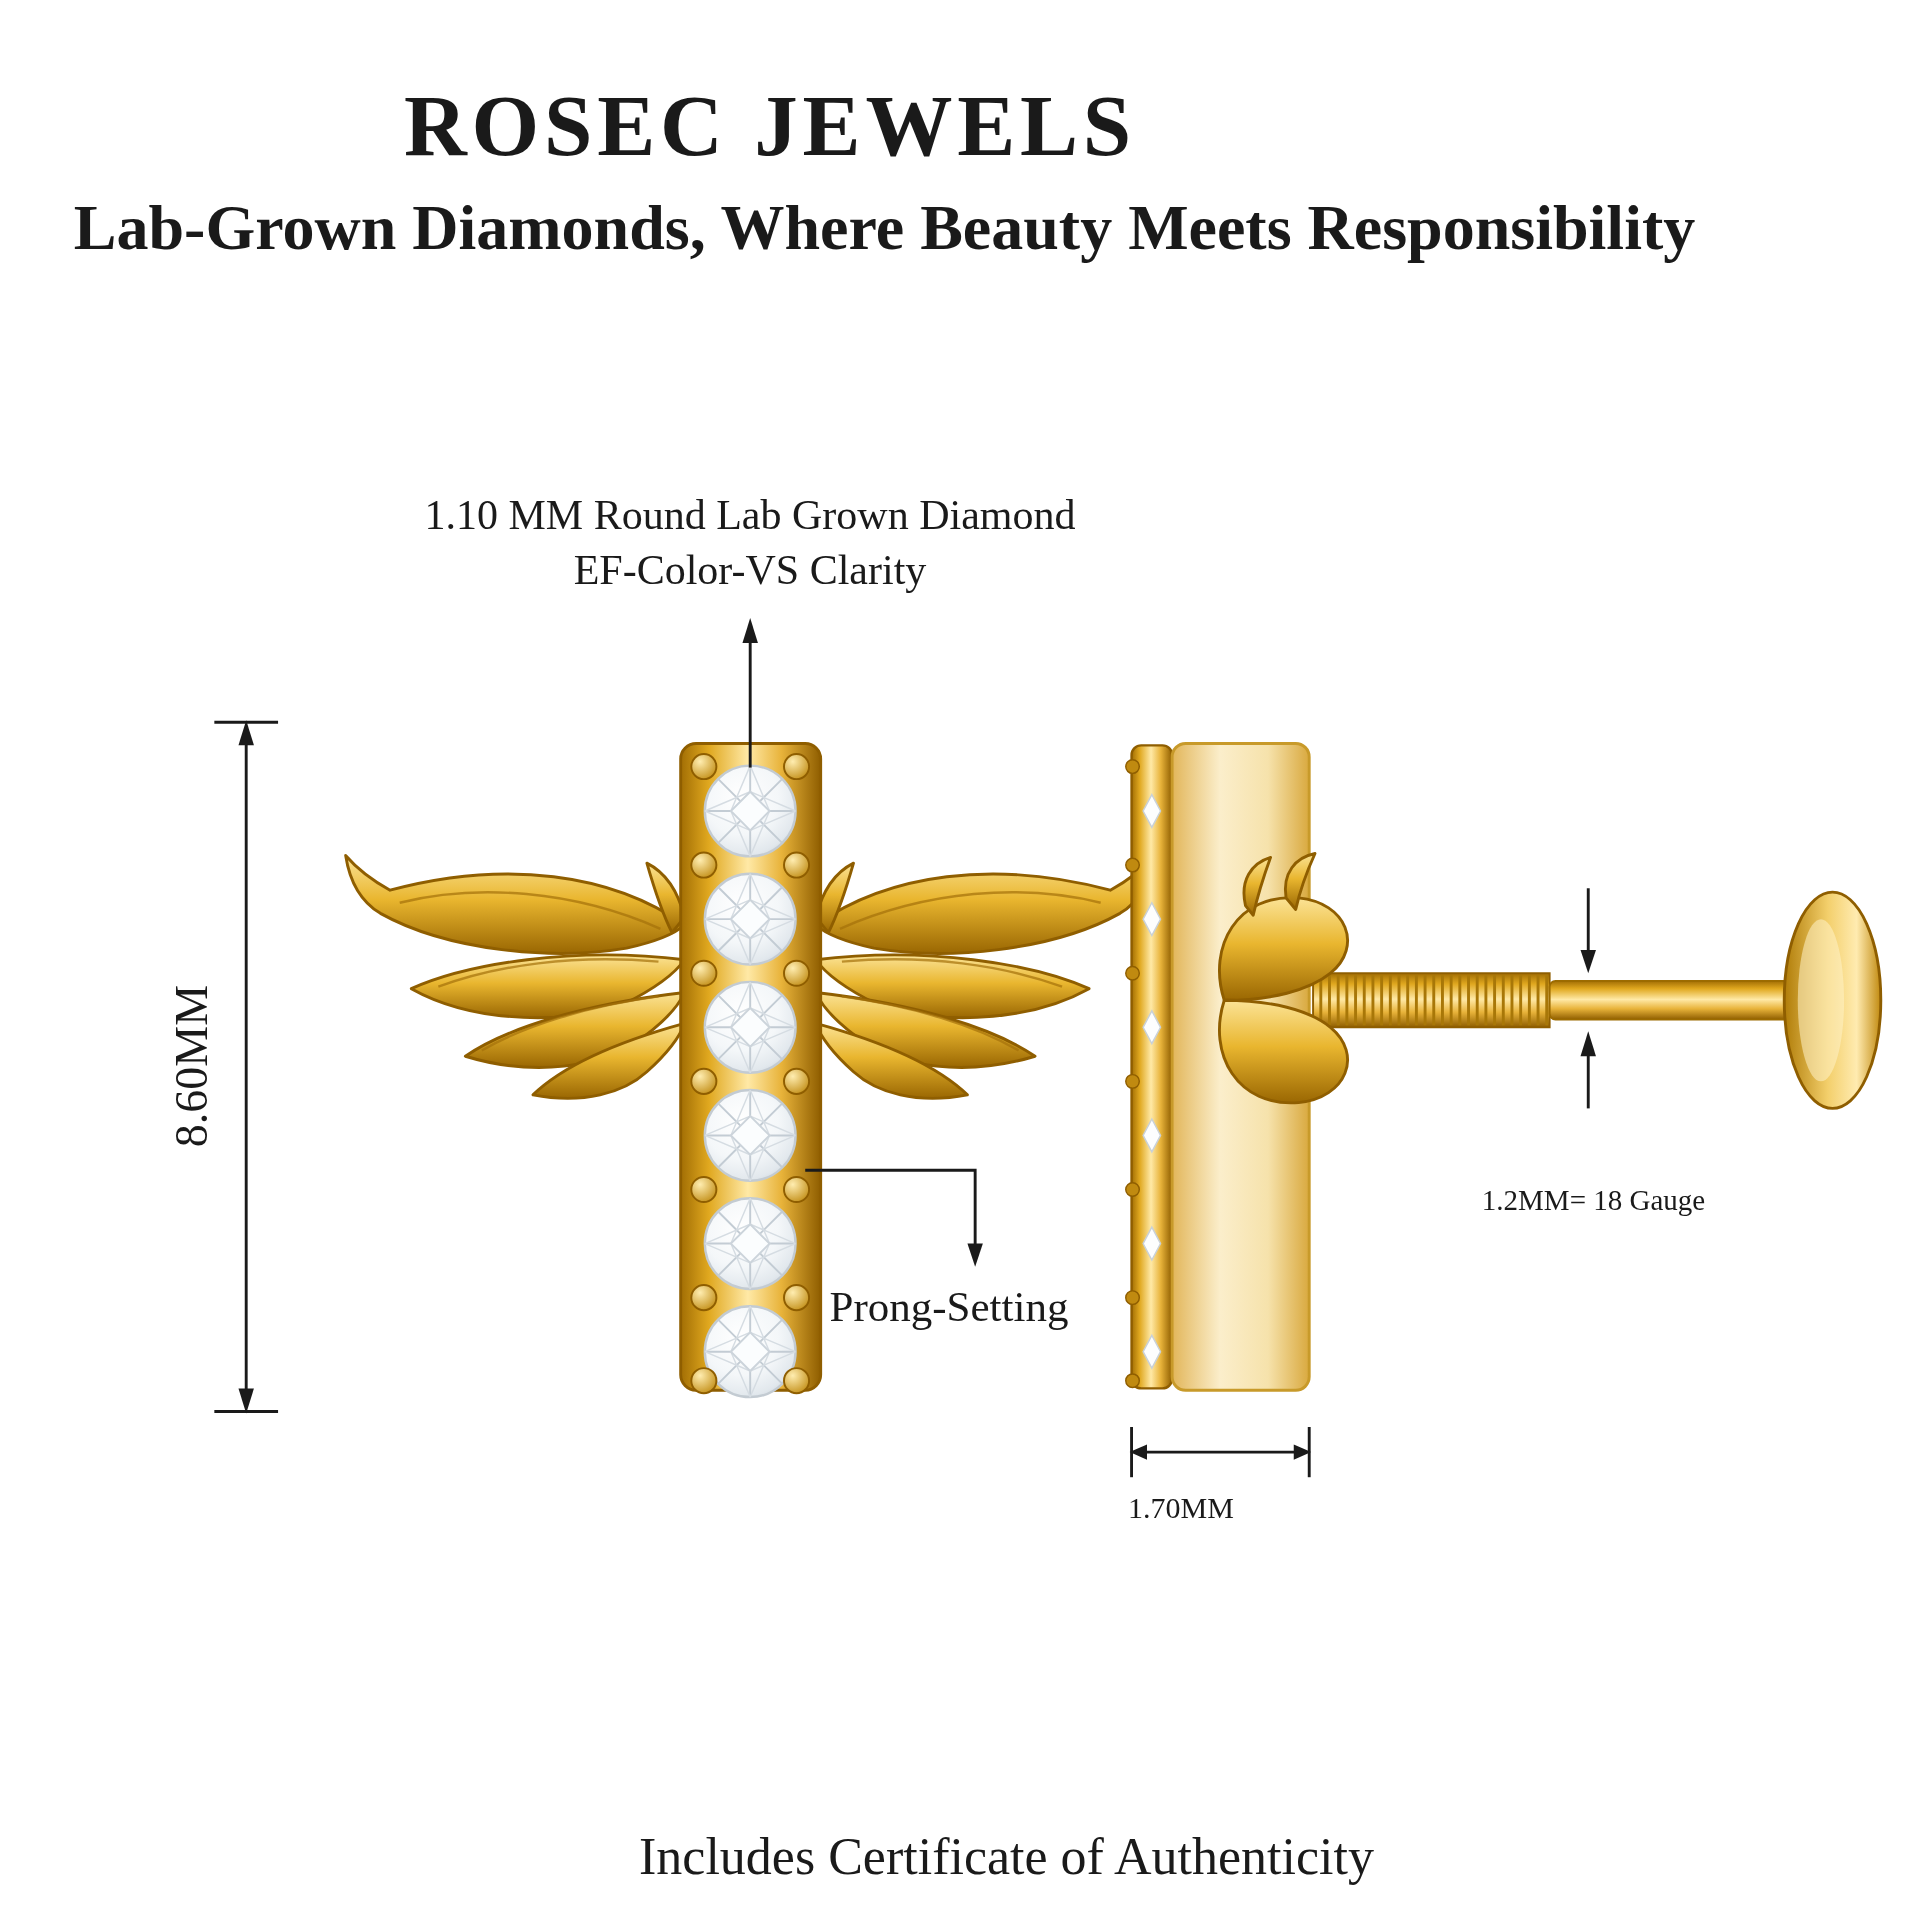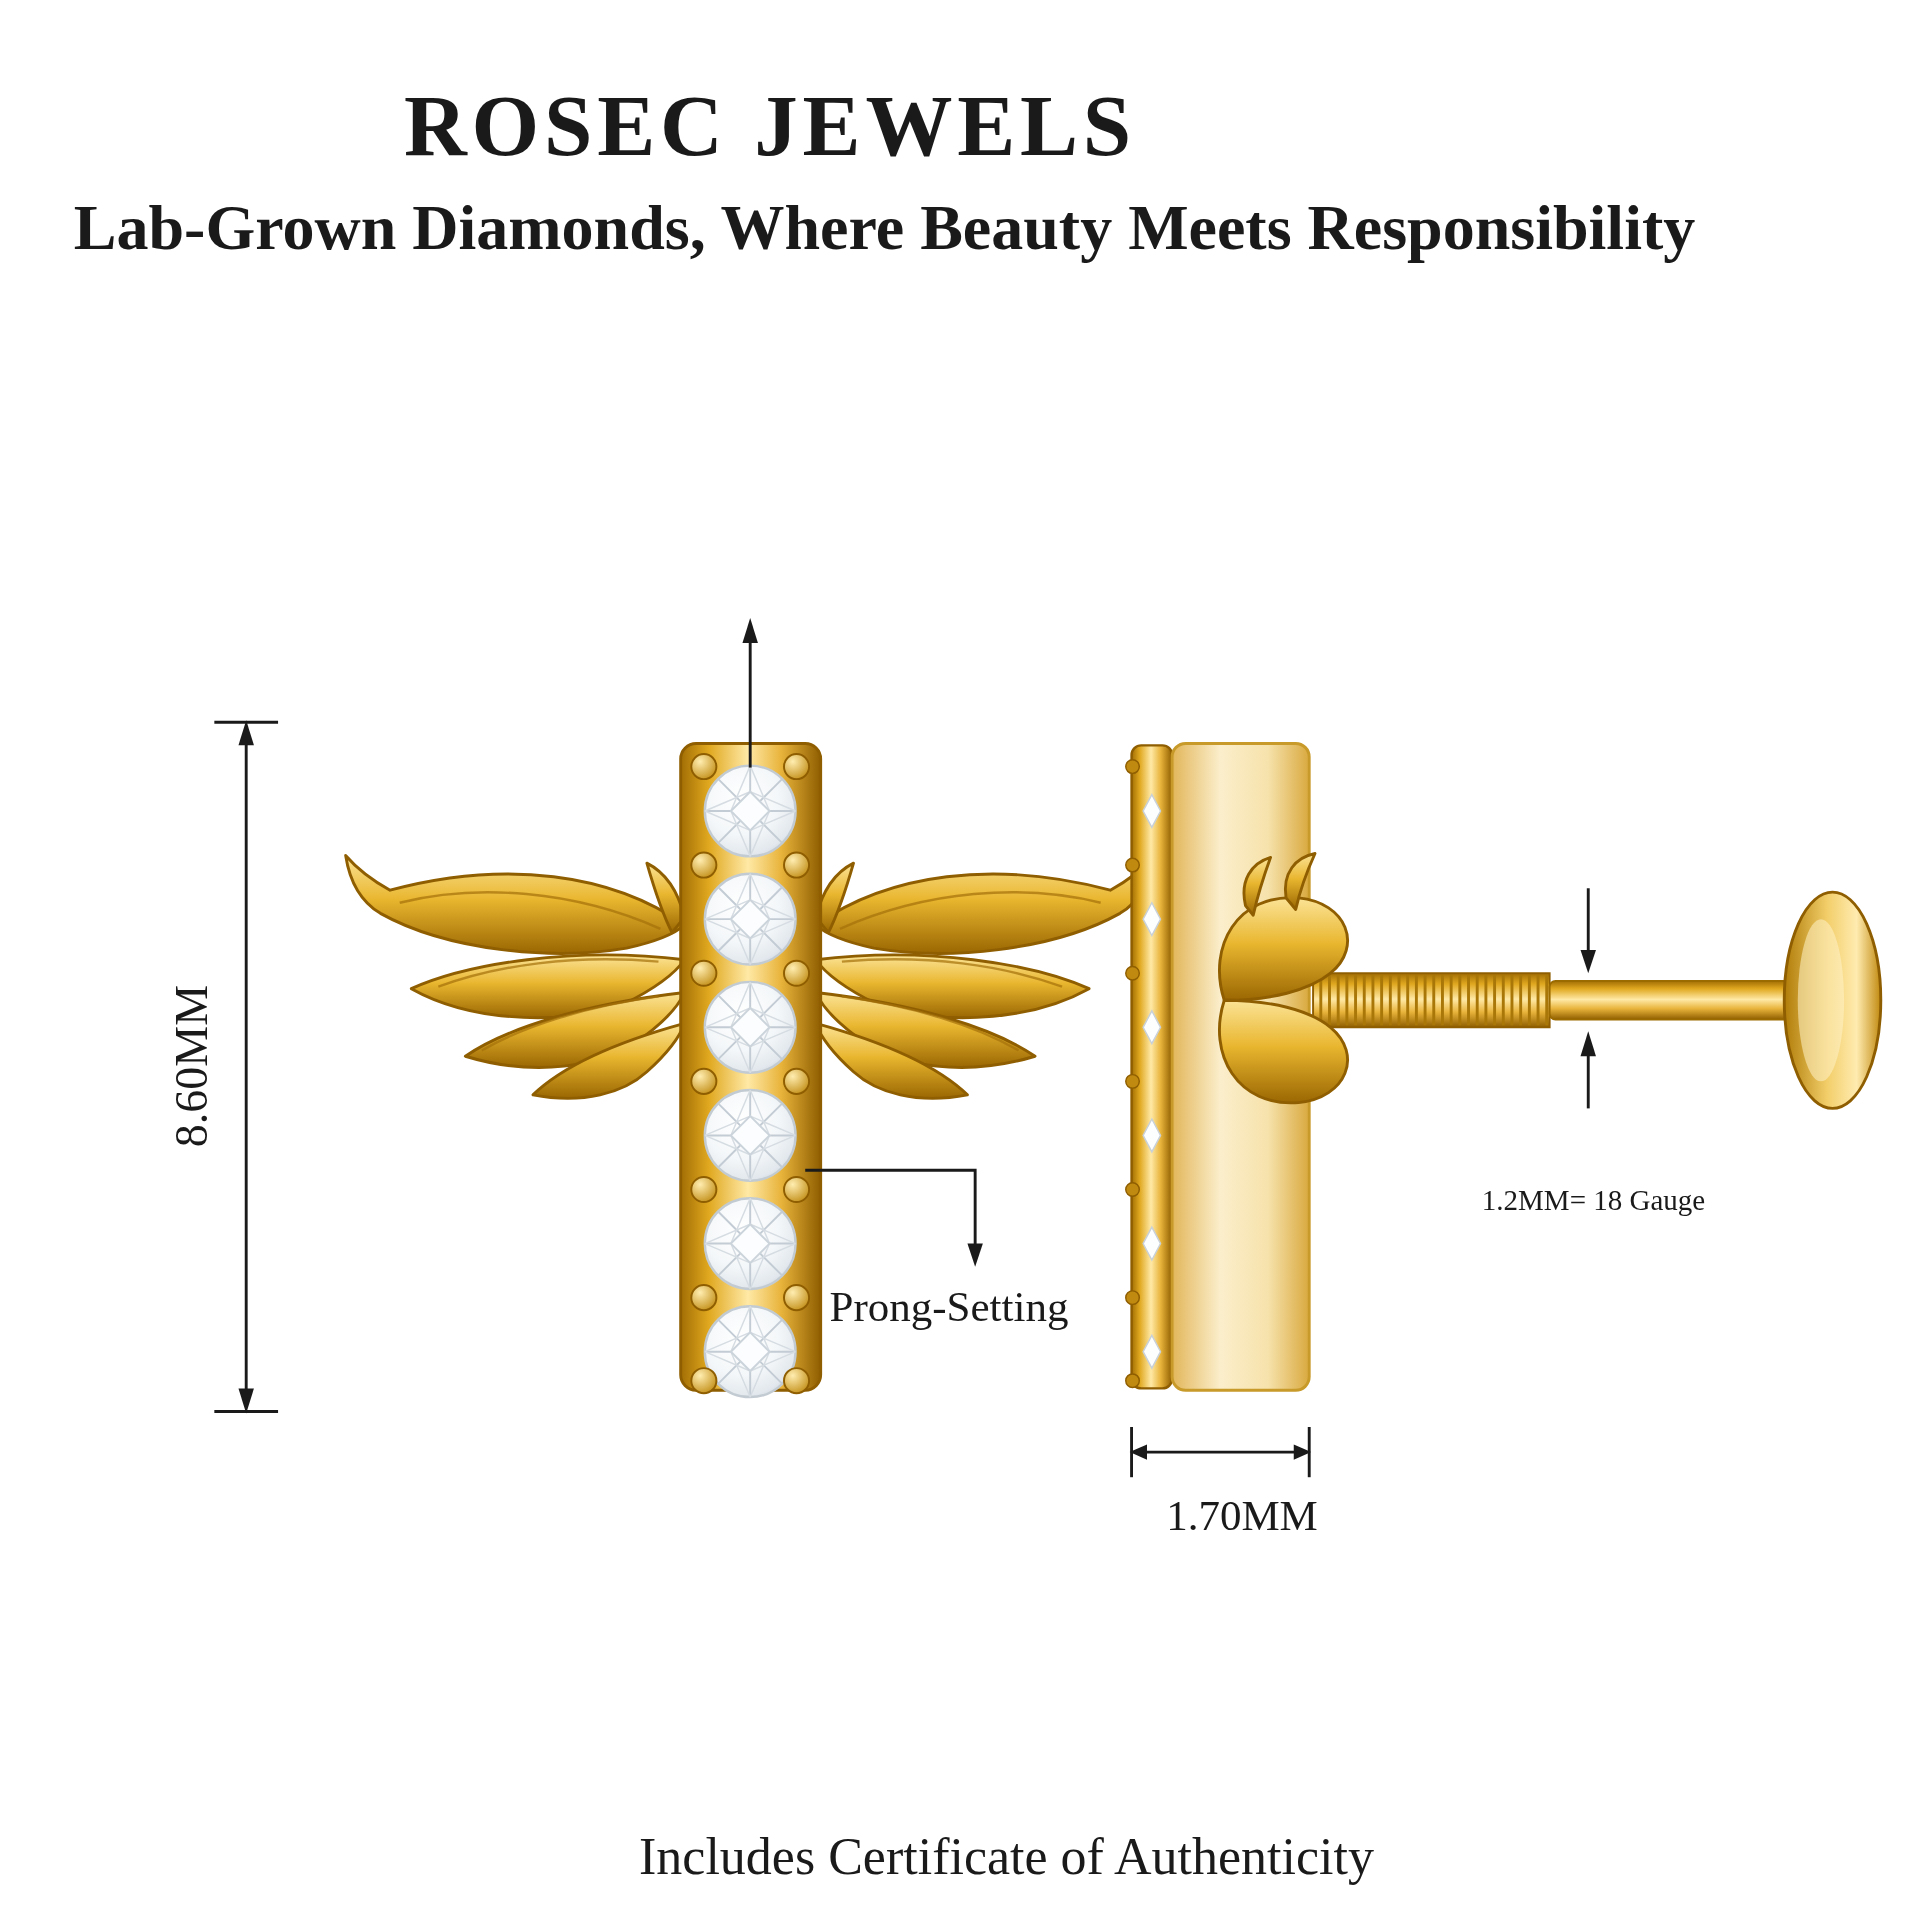--- a/index.html
+++ b/index.html
@@ -8,21 +8,21 @@
   .canvas{position:absolute;inset:0;}
   svg.art{position:absolute;left:0;top:0;}
   .txt{position:absolute;text-align:center;color:#1a1a1a;}
   .brand{top:75px;left:0;width:1540px;font-size:87px;font-weight:700;letter-spacing:4.8px;}
   .tagline{top:191px;left:0;width:1769px;font-size:64px;font-weight:700;}
   .spec{left:364px;top:488px;width:772px;font-size:42px;line-height:1.32;}
   .height-label{left:191px;top:1066px;transform:translate(-50%,-50%) rotate(-90deg);
                 white-space:nowrap;font-size:46px;}
   .prong-label{left:756px;top:1282px;width:386px;font-size:43px;}
   .gauge-label{left:1381px;top:1184px;width:425px;font-size:29px;}
-  .width-label{left:1097px;top:1491px;width:290px;font-size:43px;}
+  .width-label{left:1036px;top:1491px;width:290px;font-size:30px;}
   .footer-note{top:1827px;left:0;width:1931px;font-size:52px;margin-left:41px;}
 </style>
 </head>
 <body>
 
 <div class="canvas">
 
   <svg class="art" width="1931" height="1931" viewBox="0 0 2000 2000">
     <defs>
       <linearGradient id="goldAcross" x1="0" x2="1" y1="0" y2="0">
@@ -197,20 +197,24 @@
       <line x1="1356" y1="1478" x2="1356" y2="1530"></line>
       <line x1="1182" y1="1504" x2="1346" y2="1504"></line>
       <polygon points="1188,1496 1188,1512 1170,1504" stroke="none"></polygon>
       <polygon points="1340,1496 1340,1512 1358,1504" stroke="none"></polygon>
     </g>
   </svg>
 
   <div class="txt brand">ROSEC JEWELS</div>
   <div class="txt tagline">Lab-Grown Diamonds, Where Beauty Meets Responsibility</div>
 
+  <div class="txt spec">
+    <div>1.10 MM Round Lab Grown Diamond</div>
+    <div>EF-Color-VS Clarity</div>
+  </div>
 
   <div class="txt height-label">8.60MM</div>
   <div class="txt prong-label">Prong-Setting</div>
   <div class="txt gauge-label">1.2MM= 18 Gauge</div>
   <div class="txt width-label">1.70MM</div>
 
   <div class="txt footer-note">Includes Certificate of Authenticity</div>
 </div>
 
 

